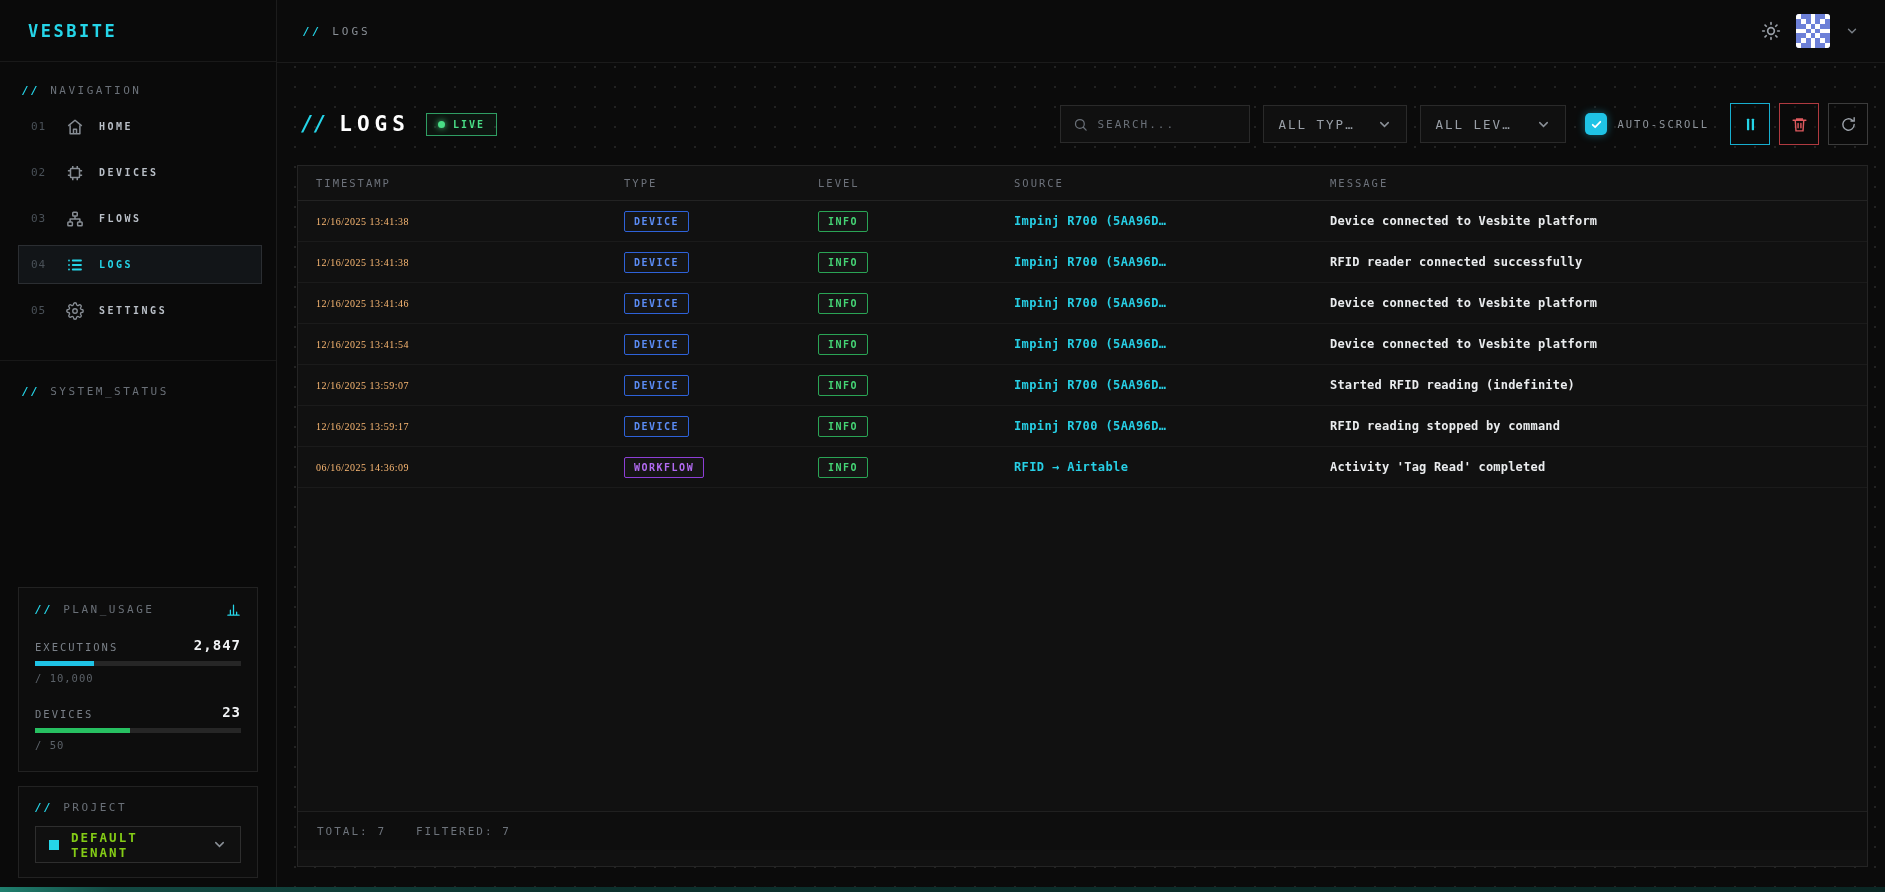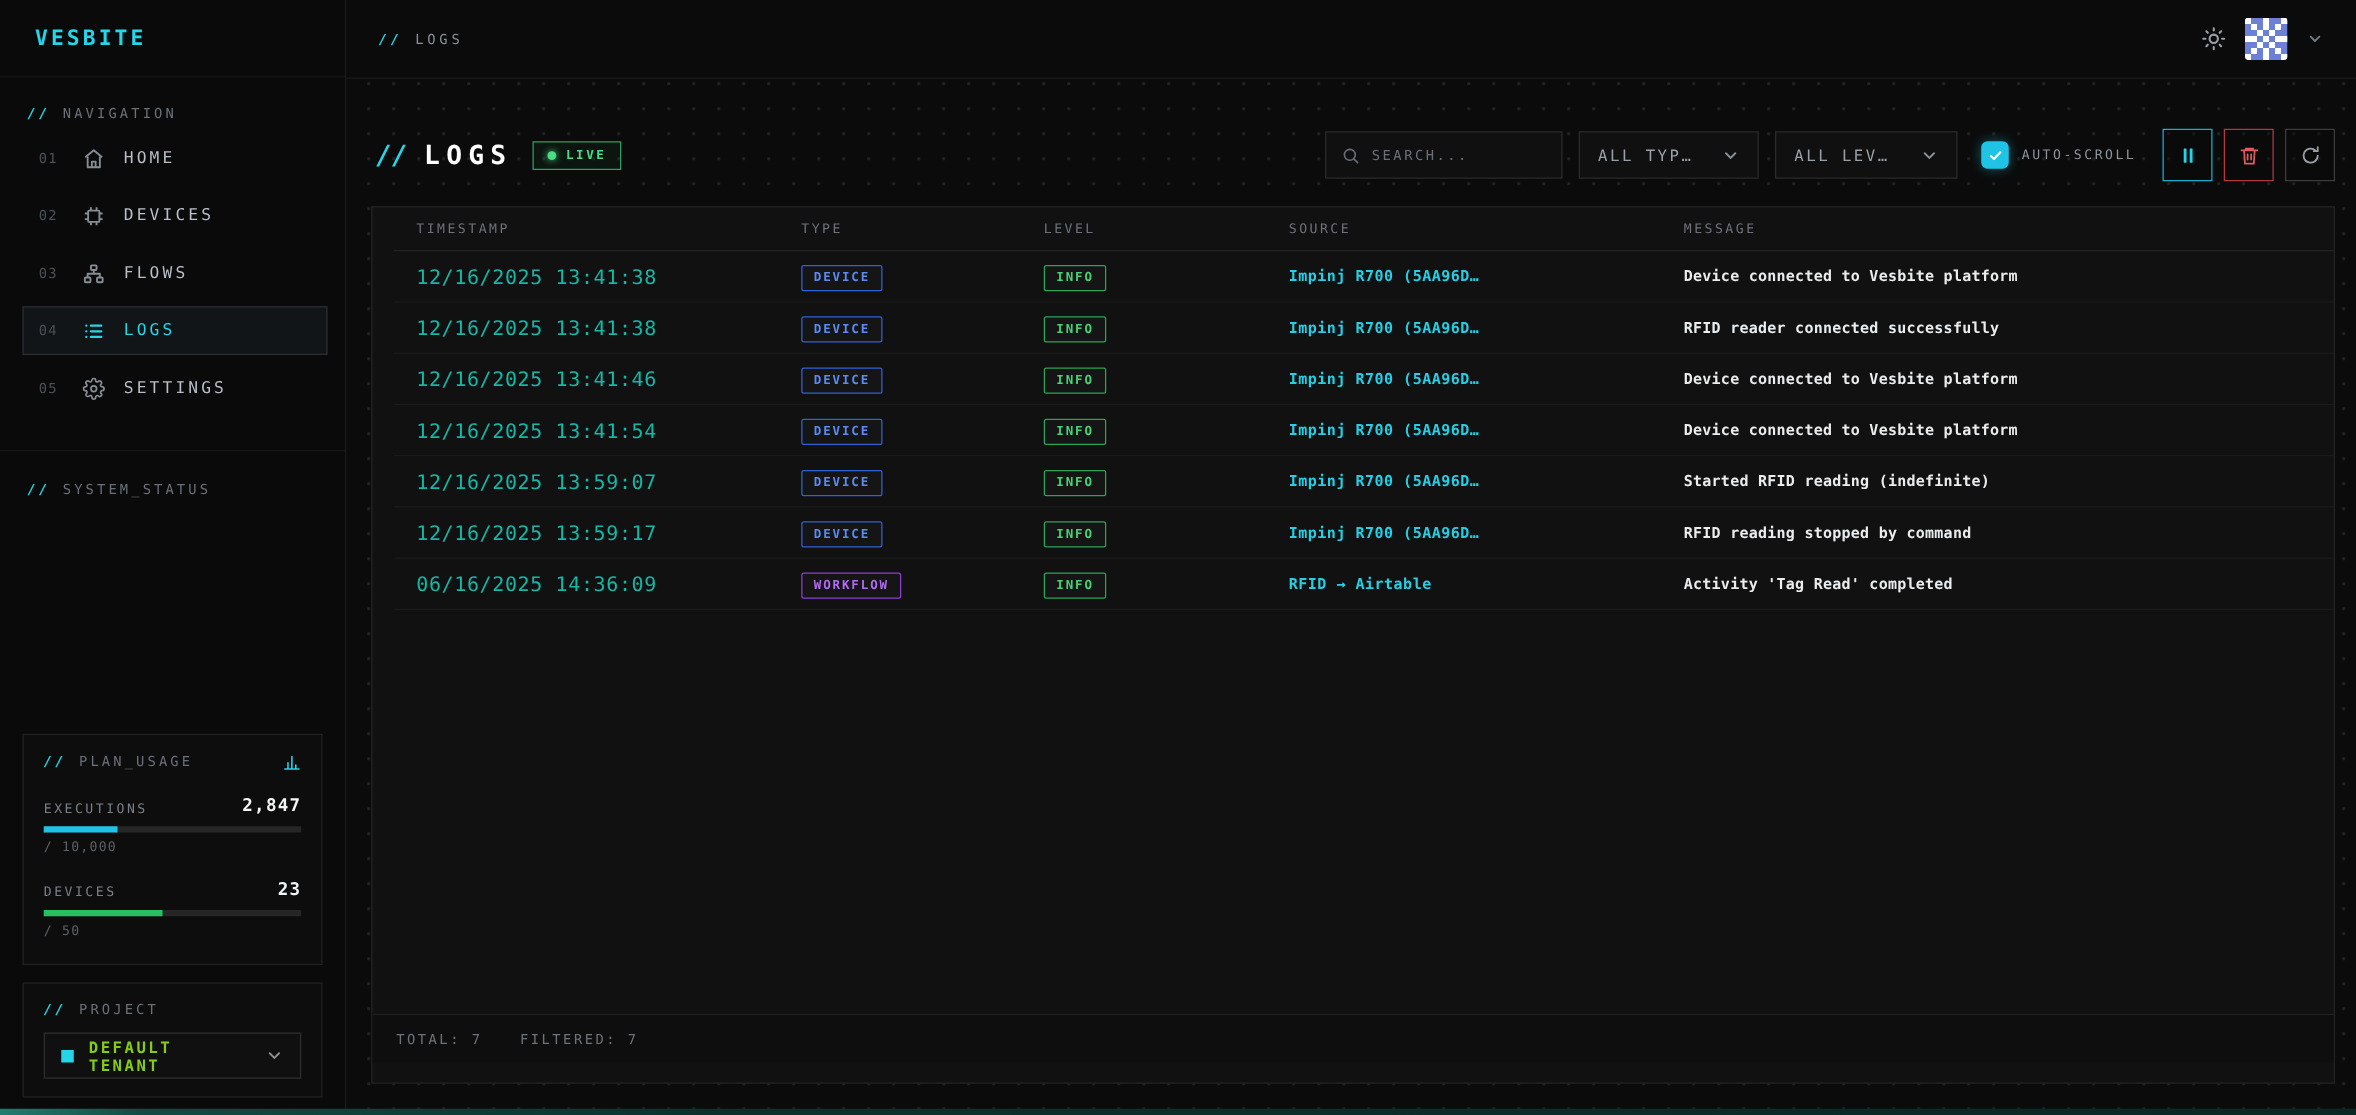--- a/index.html
+++ b/index.html
@@ -18,21 +18,21 @@
   .logo { color:#25d5e8; font-size:17px; font-weight:bold; letter-spacing:2.5px; }
 
   .section-label { display:flex; align-items:baseline; gap:10px; color:#6a7078; font-size:11px; letter-spacing:2.5px; }
   .slashes { color:#25d5e8; font-weight:bold; font-style:italic; }
 
   .nav-wrap { padding:22px 14px 14px 18px; flex:none; }
   .nav-wrap .section-label { padding-left:4px; margin-bottom:10px; }
   .nav-item { display:flex; align-items:center; gap:15px; height:39px; padding:0 12px; margin-top:7px; border:1px solid transparent; cursor:pointer; }
   .nav-item .num { color:#4a5158; font-size:11px; letter-spacing:1px; width:20px; flex:none; }
   .nav-item .nav-icon { color:#878d94; width:18px; height:18px; flex:none; }
-  .nav-item .label { color:#b9bfc7; font-weight:normal; font-size:13px; letter-spacing:2.5px; }
+  .nav-item .label { color:#b9bfc7; font-weight:bold; font-size:10px; letter-spacing:2.5px; }
   .nav-item.active { background:#121518; border-color:#2b2e32; }
   .nav-item.active .label, .nav-item.active .nav-icon { color:#25d5e8; }
 
   .side-divider { border-top:1px solid #181818; margin:16px 0 0; flex:none; }
   .status-wrap { padding:24px 22px; flex:none; }
   .side-spacer { flex:1; }
 
   .side-card { margin:0 18px 14px; border:1px solid #222; background:#0d0d0d; padding:14px 16px; flex:none; }
   .card-head { display:flex; align-items:center; justify-content:space-between; margin-bottom:12px; }
   .chart-ic { color:#25d5e8; width:15px; height:15px; }
@@ -83,26 +83,26 @@
   .checkbox svg { width:13px; height:13px; color:#fff; }
   .autoscroll .cb-label { color:#8f959c; font-size:10.5px; letter-spacing:2px; }
 
   .icon-btn { width:40px; height:42px; background:rgba(10,10,10,.4); display:flex; align-items:center; justify-content:center; cursor:pointer; margin-left:9px; }
   .icon-btn svg { width:17px; height:17px; }
   .btn-pause { border:1px solid #17aecf; color:#25d5e8; }
   .btn-clear { border:1px solid #b03a40; color:#e05a5f; }
   .btn-refresh { border:1px solid #3c3c3c; color:#9aa0a8; }
 
   
-  .panel { position:absolute; left:20px; right:17px; top:102px; bottom:25px; background:#111111; border:1px solid #242424;padding-left:17px; }
+  .panel { position:absolute; left:20px; right:17px; top:102px; bottom:25px; background:#111111; border:1px solid #242424; }
   .grid-cols { display:grid; grid-template-columns:308px 194px 196px 316px 1fr; align-items:center; padding-left:18px; }
   .table-header { height:35px; border-bottom:1px solid #232323; }
   .th { color:#6d727b; font-size:10.5px; letter-spacing:2px; }
   .row { height:41px; border-bottom:1px solid #1b1b1b; }
-  .ts { color:#14b8a6; font-size:16px; letter-spacing:.5px; }
+  .ts { color:#fdba74; font-size:10px; letter-spacing:.5px;font-family:Liberation Serif, serif; }
   .badge { display:inline-block; font-size:10px; font-weight:bold; letter-spacing:1.5px; padding:4px 9px; border:1px solid; border-radius:2px; background:rgba(255,255,255,.02); }
   .badge.device { color:#5b8cf5; border-color:#2e62d9; }
   .badge.workflow { color:#b26bf2; border-color:#8d3fd6; }
   .badge.info { color:#45d475; border-color:#2aa455; }
   .source { color:#27cfe5; font-size:12px; font-weight:bold; letter-spacing:.4px; cursor:pointer; }
   .msg { color:#eaecee; font-size:12px; font-weight:bold; letter-spacing:.2px; }
 
   .panel-footer { position:absolute; left:0; right:0; bottom:16px; height:39px; border-top:1px solid #202020; background:#0e0e0e; display:flex; align-items:center; gap:30px; padding:0 19px; }
   .foot-item { color:#6d737b; font-size:11px; letter-spacing:2px; }
 

